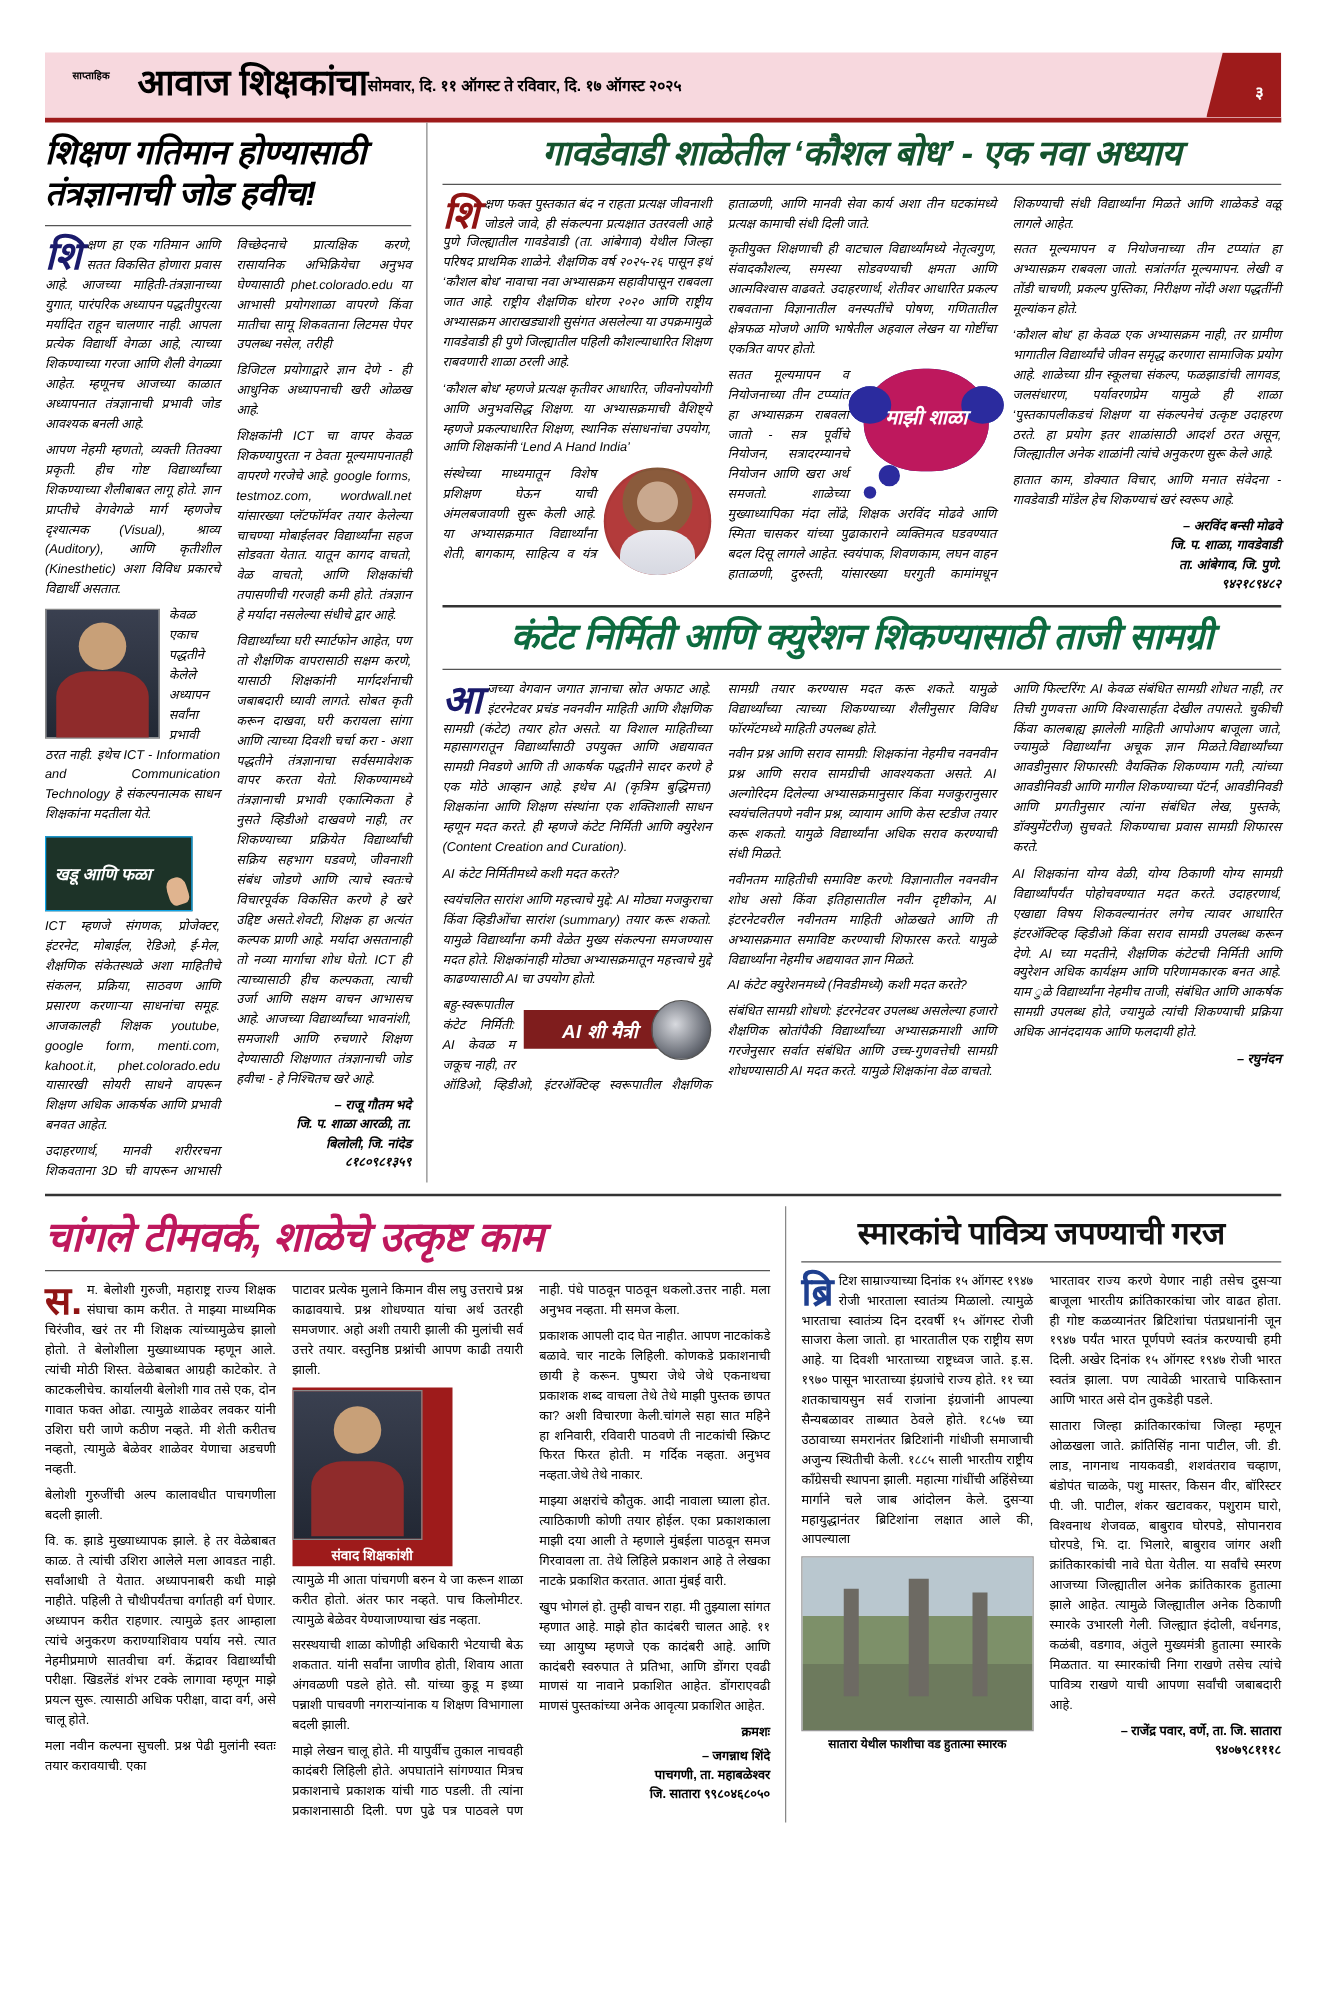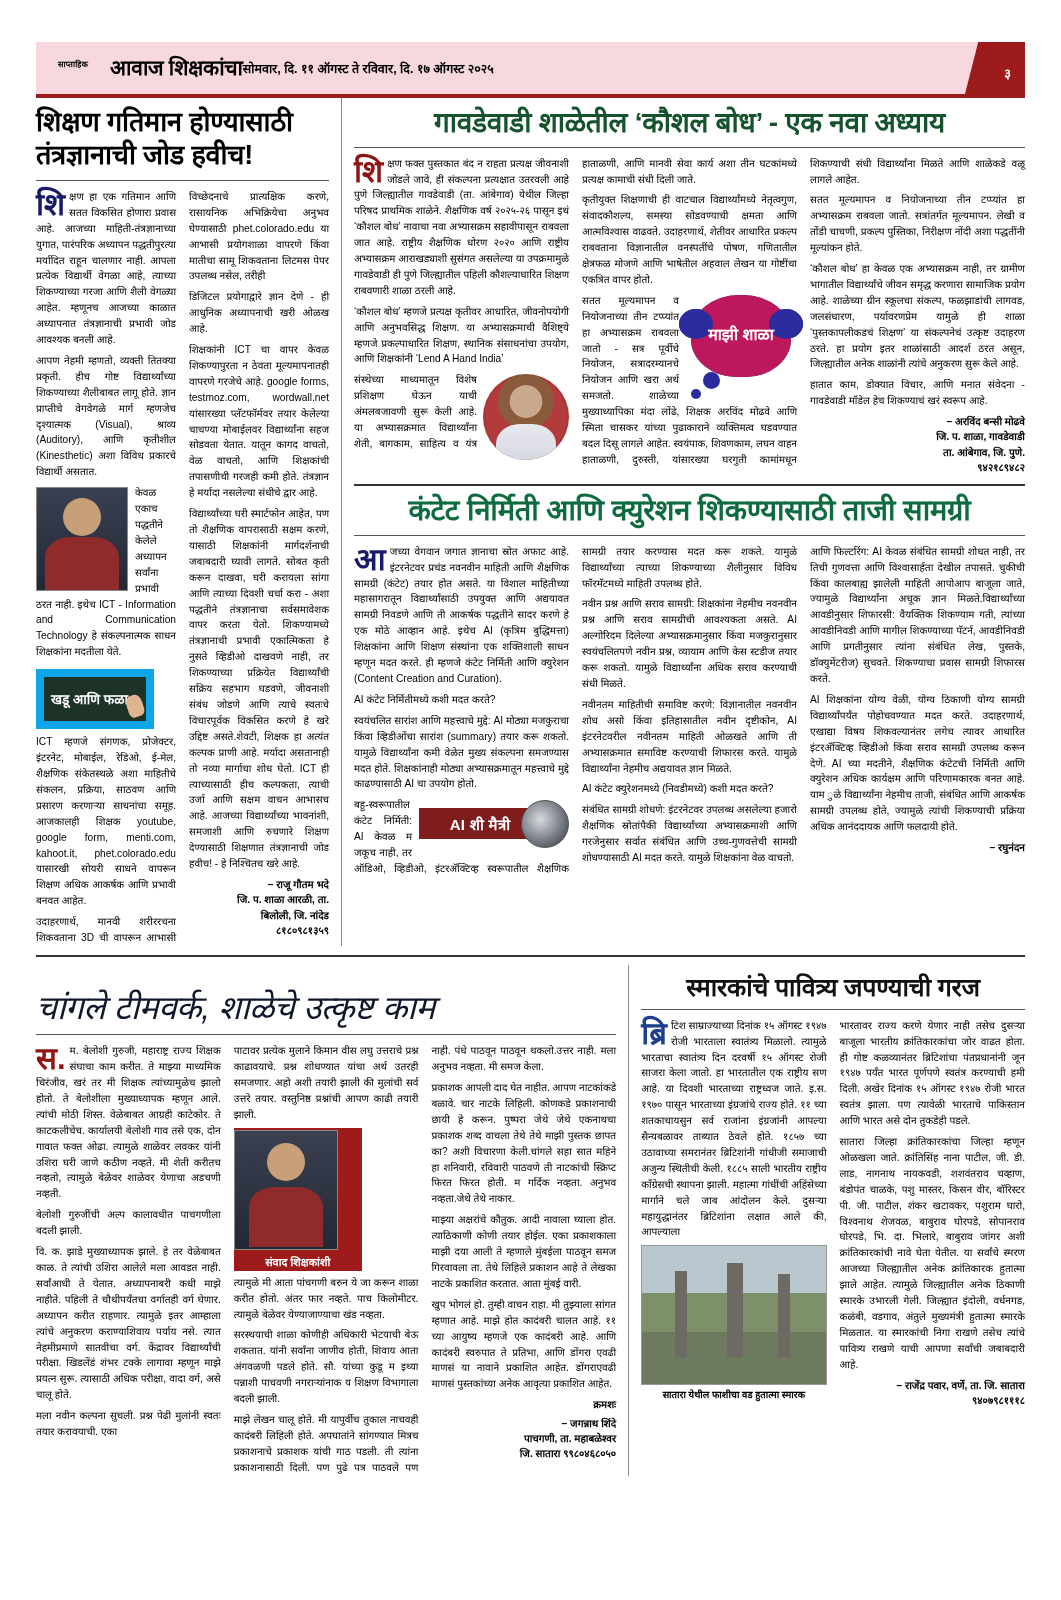--- a/index.html
+++ b/index.html
@@ -19,32 +19,32 @@
     height: 52px;
     background: #f7d8de;
     display: flex; align-items: center;
   }
   .masthead-corner {
     position: absolute; right: 0; top: 0; height: 52px; width: 60px;
     background: #9e1b1b;
     clip-path: polygon(22% 0, 100% 0, 100% 100%, 0 100%);
   }
   .mast-kicker { font-size: 8px; font-weight: bold; letter-spacing: .2px; margin-left: 22px; }
-  .mast-title { font-size: 21px; font-weight: bold; letter-spacing: -.3px; line-height: .95; margin-left: 22px; }
+  .mast-title { font-size: 29px; font-weight: bold; letter-spacing: -.3px; line-height: .95; margin-left: 22px; }
   .mast-left { display:flex; justify-content: center; }
   .mast-date { flex: 1; text-align: left; font-size: 12.5px; font-weight: bold; padding-right: 30px; }
   .page-num { position: absolute; right: 14px; top: 22px; color: #fff; font-size: 13px; font-weight: bold; }
   .mast-rule { margin: 0 36px; height: 4px; background: #9e1b1b; }
 
   
   .content { margin: 0 36px; }
   .block-rule { height: 1px; background: #555; margin: 7px 0 8px 0; }
   .thick-rule { height: 2px; background: #333; margin: 9px 0 8px 0; }
 
-  .sec-top { display: flex; gap: 12px; }
+  .sec-top { display: flex; gap: 12px; font-style: italic; }
   .col-left-top { width: 297px; }
   .col-right-top { width: 680px; }
 
   .vdiv { width: 1px; background: #888; }
 
   
   h1.hl-black {
     font-size: 27px; font-weight: bold; line-height: 1.22;
     letter-spacing: -.2px; margin: 8px 0 8px 0;
   }
@@ -52,22 +52,22 @@
     font-size: 28px; font-weight: bold; color: #14532d;
     text-align: center; line-height: 1.2; margin: 8px 0 7px 0;
     letter-spacing: -.3px;
   }
   h1.hl-green {
     font-size: 29px; font-weight: bold; color: #0d6b3f;
     text-align: center; line-height: 1.15; margin: 7px 0 7px 0;
     letter-spacing: -.3px;
   }
   h1.hl-blue {
-    font-size: 33px; font-weight: normal; color: #0f172a;
-    font-style: italic; line-height: 1.1; margin: 25px 0 8px 0;
+    font-size: 33px; font-weight: bold; color: #be185d;
+    font-style: italic; line-height: 1.1; margin: 7px 0 8px 0;
     letter-spacing: -.4px;
   }
   h1.hl-navy {
     font-size: 25px; font-weight: bold; color: #111; text-align: center;
     line-height: 1.15; margin: 8px 0 7px 0; letter-spacing: -.2px;
   }
 
   
   .cols2 { column-count: 2; column-gap: 13px; column-rule: none; }
   .cols3 { column-count: 3; column-gap: 13px; }
@@ -109,21 +109,21 @@
     transform:translateX(-50%); border-radius:50%; background:#c8a078;
   }
   .photo-sq::after {
     content:""; position:absolute; left:50%; top:48%; width:74px; height:60px;
     transform:translateX(-50%); border-radius:34% 34% 0 0; background:#8f2b2b;
   }
 
   
   .chalkboard {
     float: left; width: 118px; height: 60px; margin: 4px 7px 5px 0;
-    background: #1d3328; border: 8px solid #0ea5e9; position: relative;
+    background: #1d3328; border: 1px solid #0ea5e9; position: relative;
     display: flex; align-items: center;
   }
   .chalkboard span {
     color: #fff; font-size: 13.5px; font-weight: bold; line-height: 1.12;
     padding-left: 7px; display:block;
   }
   .chalk-hand {
     position: absolute; right: 3px; bottom: 4px; width: 16px; height: 22px;
     background: #e0b48f; border-radius: 40% 40% 30% 30%;
     transform: rotate(-18deg);

